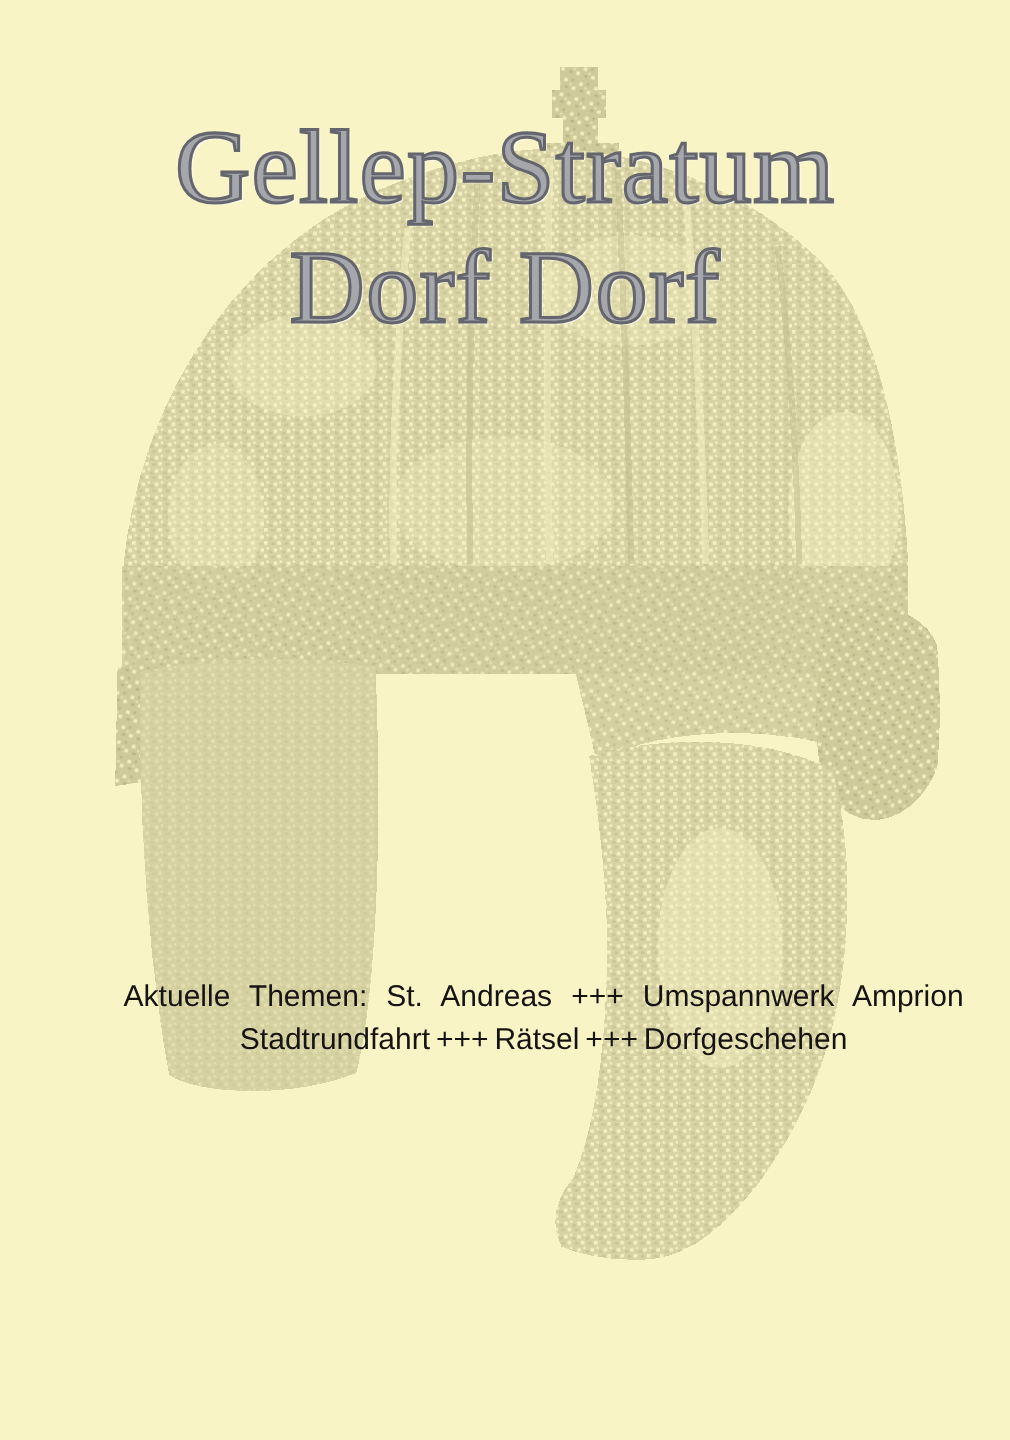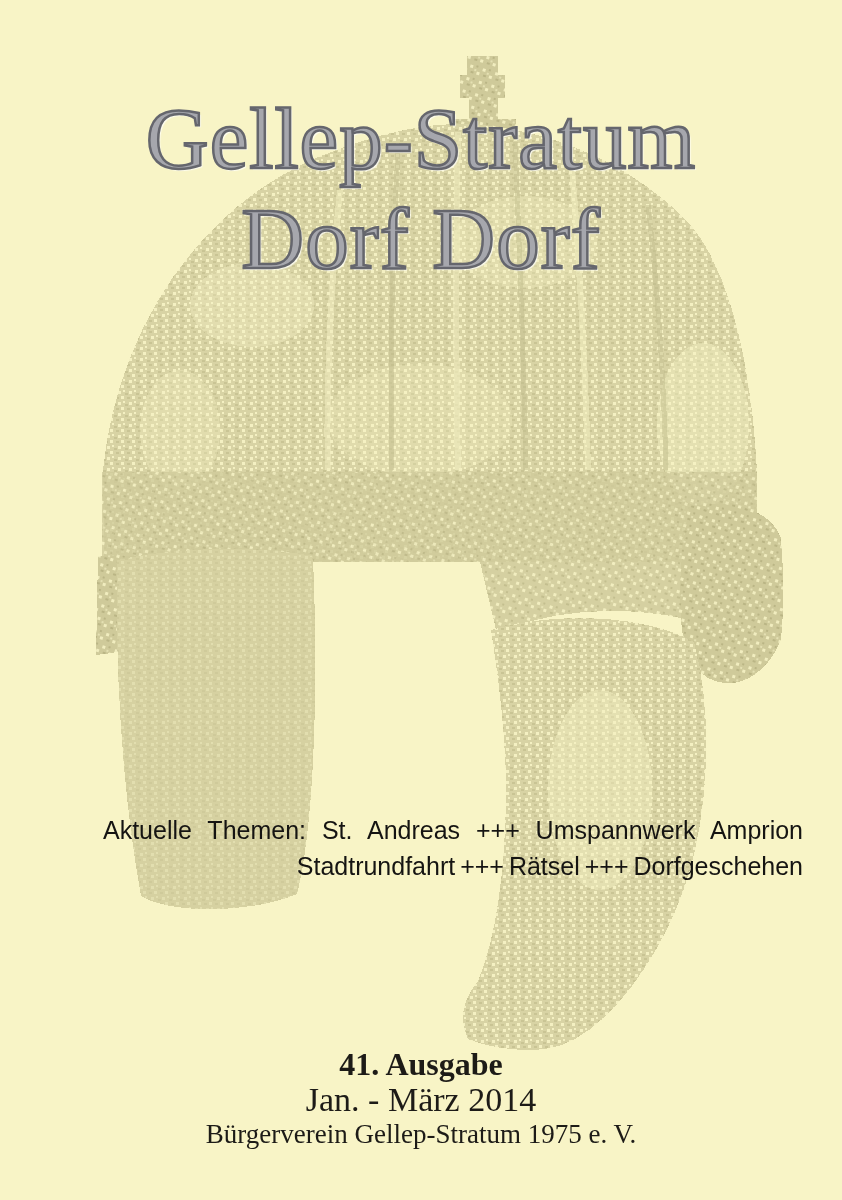--- a/index.html
+++ b/index.html
@@ -30,21 +30,21 @@
   }
 
   .topics{
     position:absolute;left:72px;top:812px;width:700px;z-index:2;
     font-family:"Liberation Sans",sans-serif;
     font-weight:400;font-size:25px;line-height:36px;
     color:#151412;
     margin-left:31px;
   }
   .topics .just{text-align:justify;text-align-last:justify;}
-  .topics .last{text-align:right;word-spacing:-2px;}
+  .topics .last{text-align:center;word-spacing:-2px;}
 
   .imprint{
     position:absolute;left:0;top:1046px;width:842px;z-index:2;
     text-align:center;color:#1d1b17;
     font-family:"Liberation Serif",serif;
   }
   .imprint .edition{font-size:32px;font-weight:700;line-height:36px;}
   .imprint .period{font-size:34px;font-weight:400;line-height:35px;}
   .imprint .publisher{font-size:27px;font-weight:400;line-height:35px;}
 </style>
@@ -133,19 +133,14 @@
   <div class="masthead">
     <div>Gellep-Stratum</div>
     <div>Dorf Dorf</div>
   </div>
 
   <div class="topics">
     <div class="just">Aktuelle Themen:  St. Andreas +++ Umspannwerk Amprion</div>
     <div class="last">Stadtrundfahrt +++ Rätsel +++ Dorfgeschehen</div>
   </div>
 
-  <div class="imprint">
-    <div class="edition">41. Ausgabe</div>
-    <div class="period">Jan. - März 2014</div>
-    <div class="publisher">Bürgerverein Gellep-Stratum 1975 e. V.</div>
-  </div>
 
 </div>
 
 </body></html>

